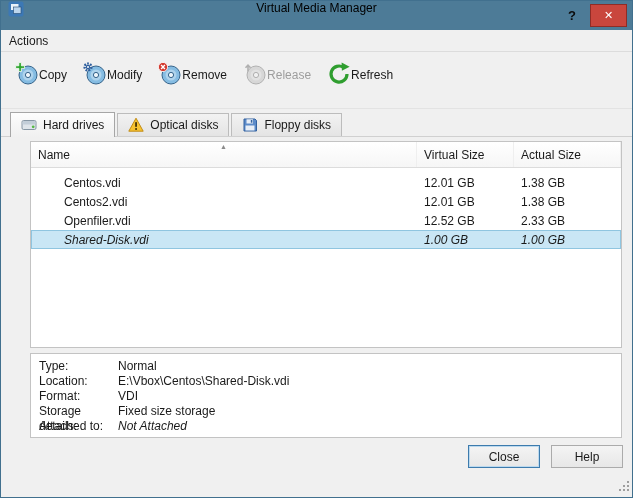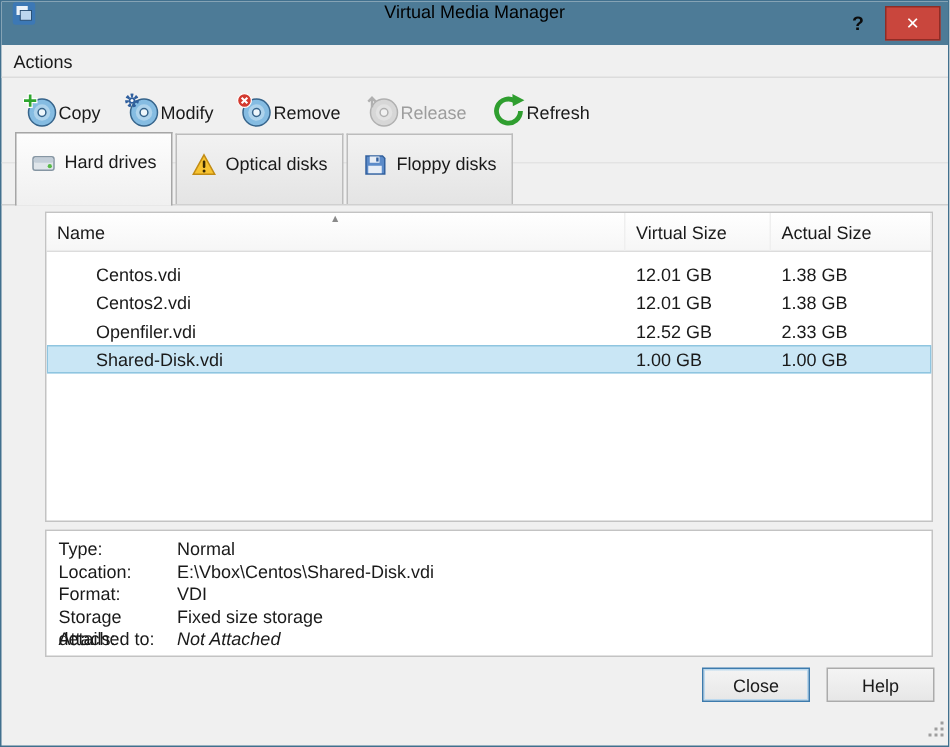--- a/index.html
+++ b/index.html
@@ -20,33 +20,33 @@
   .menu-item{padding:2px 8px;cursor:default;}
   
   .toolbar{position:absolute;left:0;top:51px;right:0;height:57px;display:flex;align-items:flex-start;padding:5px 0 0 7px;border-bottom:1px solid #e3e3e3;box-sizing:border-box;}
   .tool-btn{display:flex;flex-direction:row;align-items:center;padding:3px 7px;margin-right:2px;cursor:default;}
   .tool-icon{height:27px;display:flex;align-items:center;}
   .tool-label{margin-top:2px;}
   .tool-btn.disabled .tool-label{color:#9d9d9d;}
   .tool-btn.disabled .tool-icon{opacity:.75;}
   
   .tabbar{position:absolute;left:0;top:112px;right:0;height:24px;display:flex;align-items:flex-end;padding-left:9px;border-bottom:1px solid #d0d0d0;box-sizing:border-box;}
-  .tab{display:flex;align-items:flex-start;gap:6px;height:22px;padding:12px 10px;border:1px solid #bcbcbc;border-bottom:none;background:linear-gradient(#f2f2f2,#e4e4e4);margin-right:2px;cursor:default;}
+  .tab{display:flex;align-items:center;gap:6px;height:22px;padding:0 10px;border:1px solid #bcbcbc;border-bottom:none;background:linear-gradient(#f2f2f2,#e4e4e4);margin-right:2px;cursor:default;}
   .tab.active{height:24px;background:linear-gradient(#fdfdfd,#f0f0f0);margin-bottom:-1px;border-color:#a6a6a6;}
   
   .media-table{position:absolute;left:29px;top:140px;width:592px;height:207px;background:#fff;border:1px solid #c3c3c3;box-sizing:border-box;overflow:hidden;}
   .thead{display:grid;grid-template-columns:386px 97px 1fr;height:25px;background:linear-gradient(#ffffff,#f6f6f6);border-bottom:1px solid #dcdcdc;position:relative;}
   .th{display:flex;align-items:center;padding-left:7px;border-right:1px solid #efefef;cursor:default;}
   .th:last-child{border-right:none;}
   .sort-ind{position:absolute;left:189px;top:0px;font-size:7px;color:#8a8a8a;line-height:9px;}
   .tbody{padding-top:5px;}
   .trow{display:grid;grid-template-columns:386px 97px 1fr;height:19px;align-items:center;cursor:default;}
   .trow .name{padding-left:33px;}
   .trow .vsize,.trow .asize{padding-left:7px;}
-  .trow.selected{background:#c9e6f5;box-shadow:inset 0 0 0 1px #8fc5e0;}
+  .trow.selected{background:#c9e6f5;box-shadow:inset 0 0 0 1px #8fc5e0;font-style:italic;}
   
   .details{position:absolute;left:29px;top:352px;width:592px;height:85px;background:#fff;border:1px solid #c3c3c3;box-sizing:border-box;padding:5px 8px;}
   .dfield{display:flex;height:15px;line-height:15px;}
   .dlabel{flex:0 0 79px;}
   .dvalue.italic{font-style:italic;}
   
   .footer{position:absolute;top:444px;right:9px;display:flex;gap:11px;}
   .btn{min-width:72px;height:23px;display:flex;align-items:center;justify-content:center;background:linear-gradient(#f4f4f4,#e7e7e7);border:1px solid #ababab;box-sizing:border-box;cursor:default;}
   .btn.default{border-color:#3d7bad;box-shadow:inset 0 0 0 1px #bcd9ee;}
   .grip{position:absolute;right:2px;bottom:2px;}

